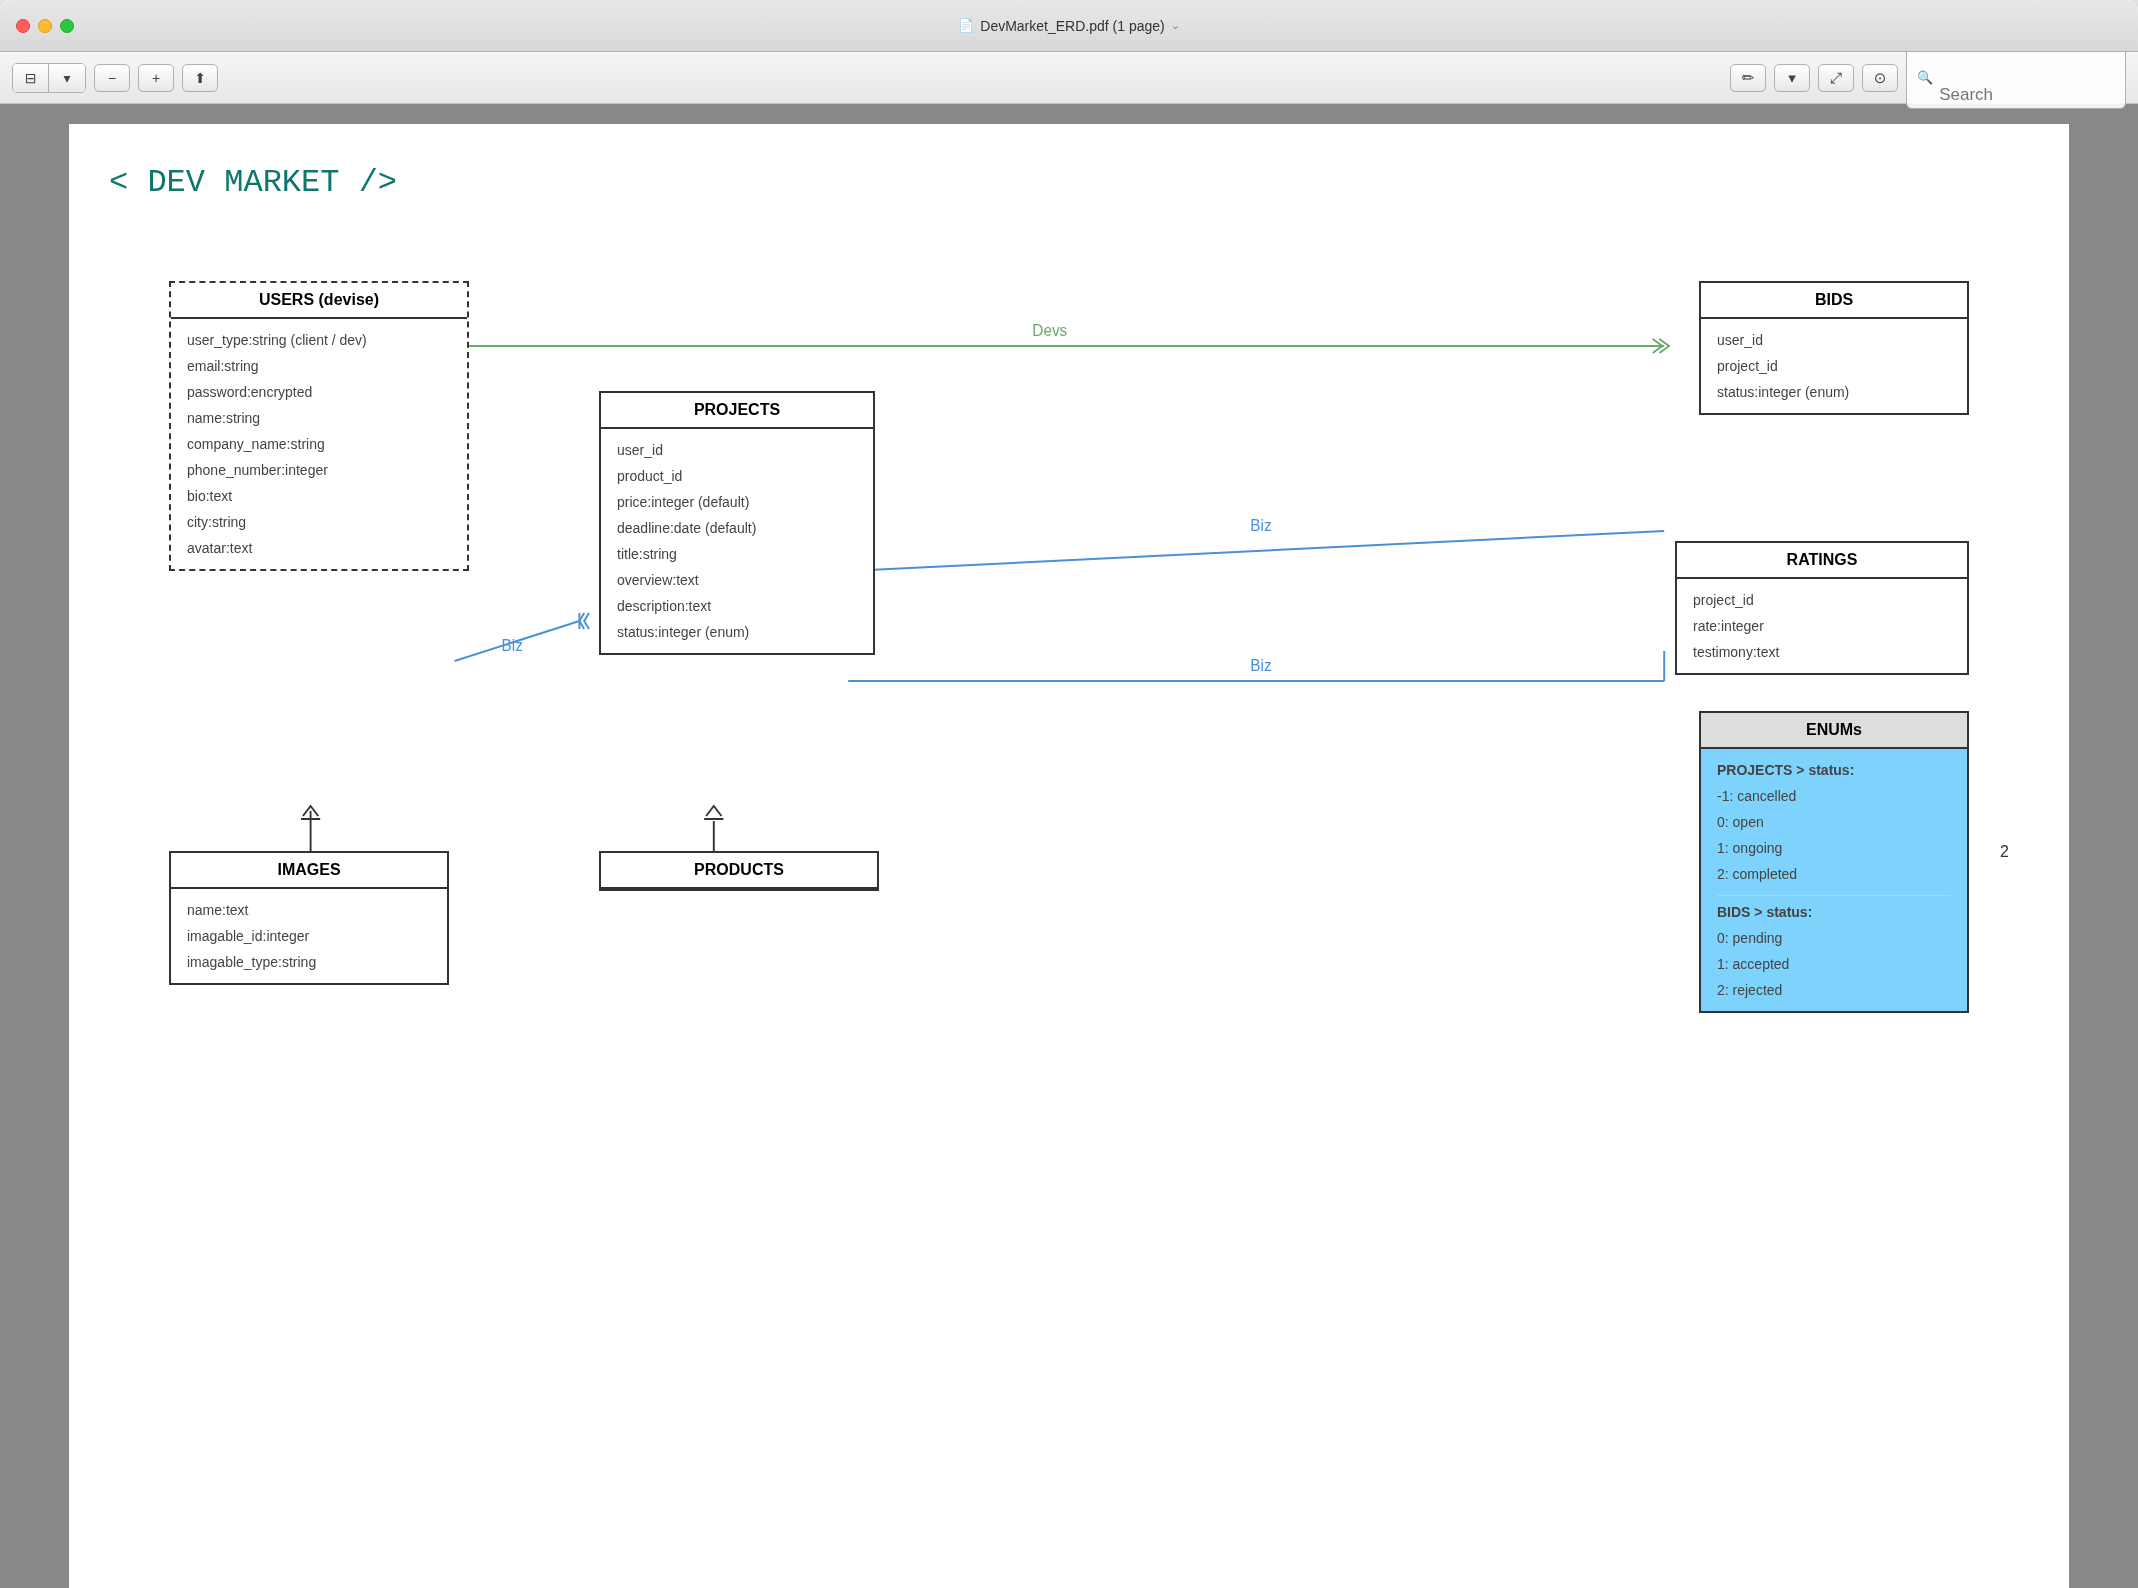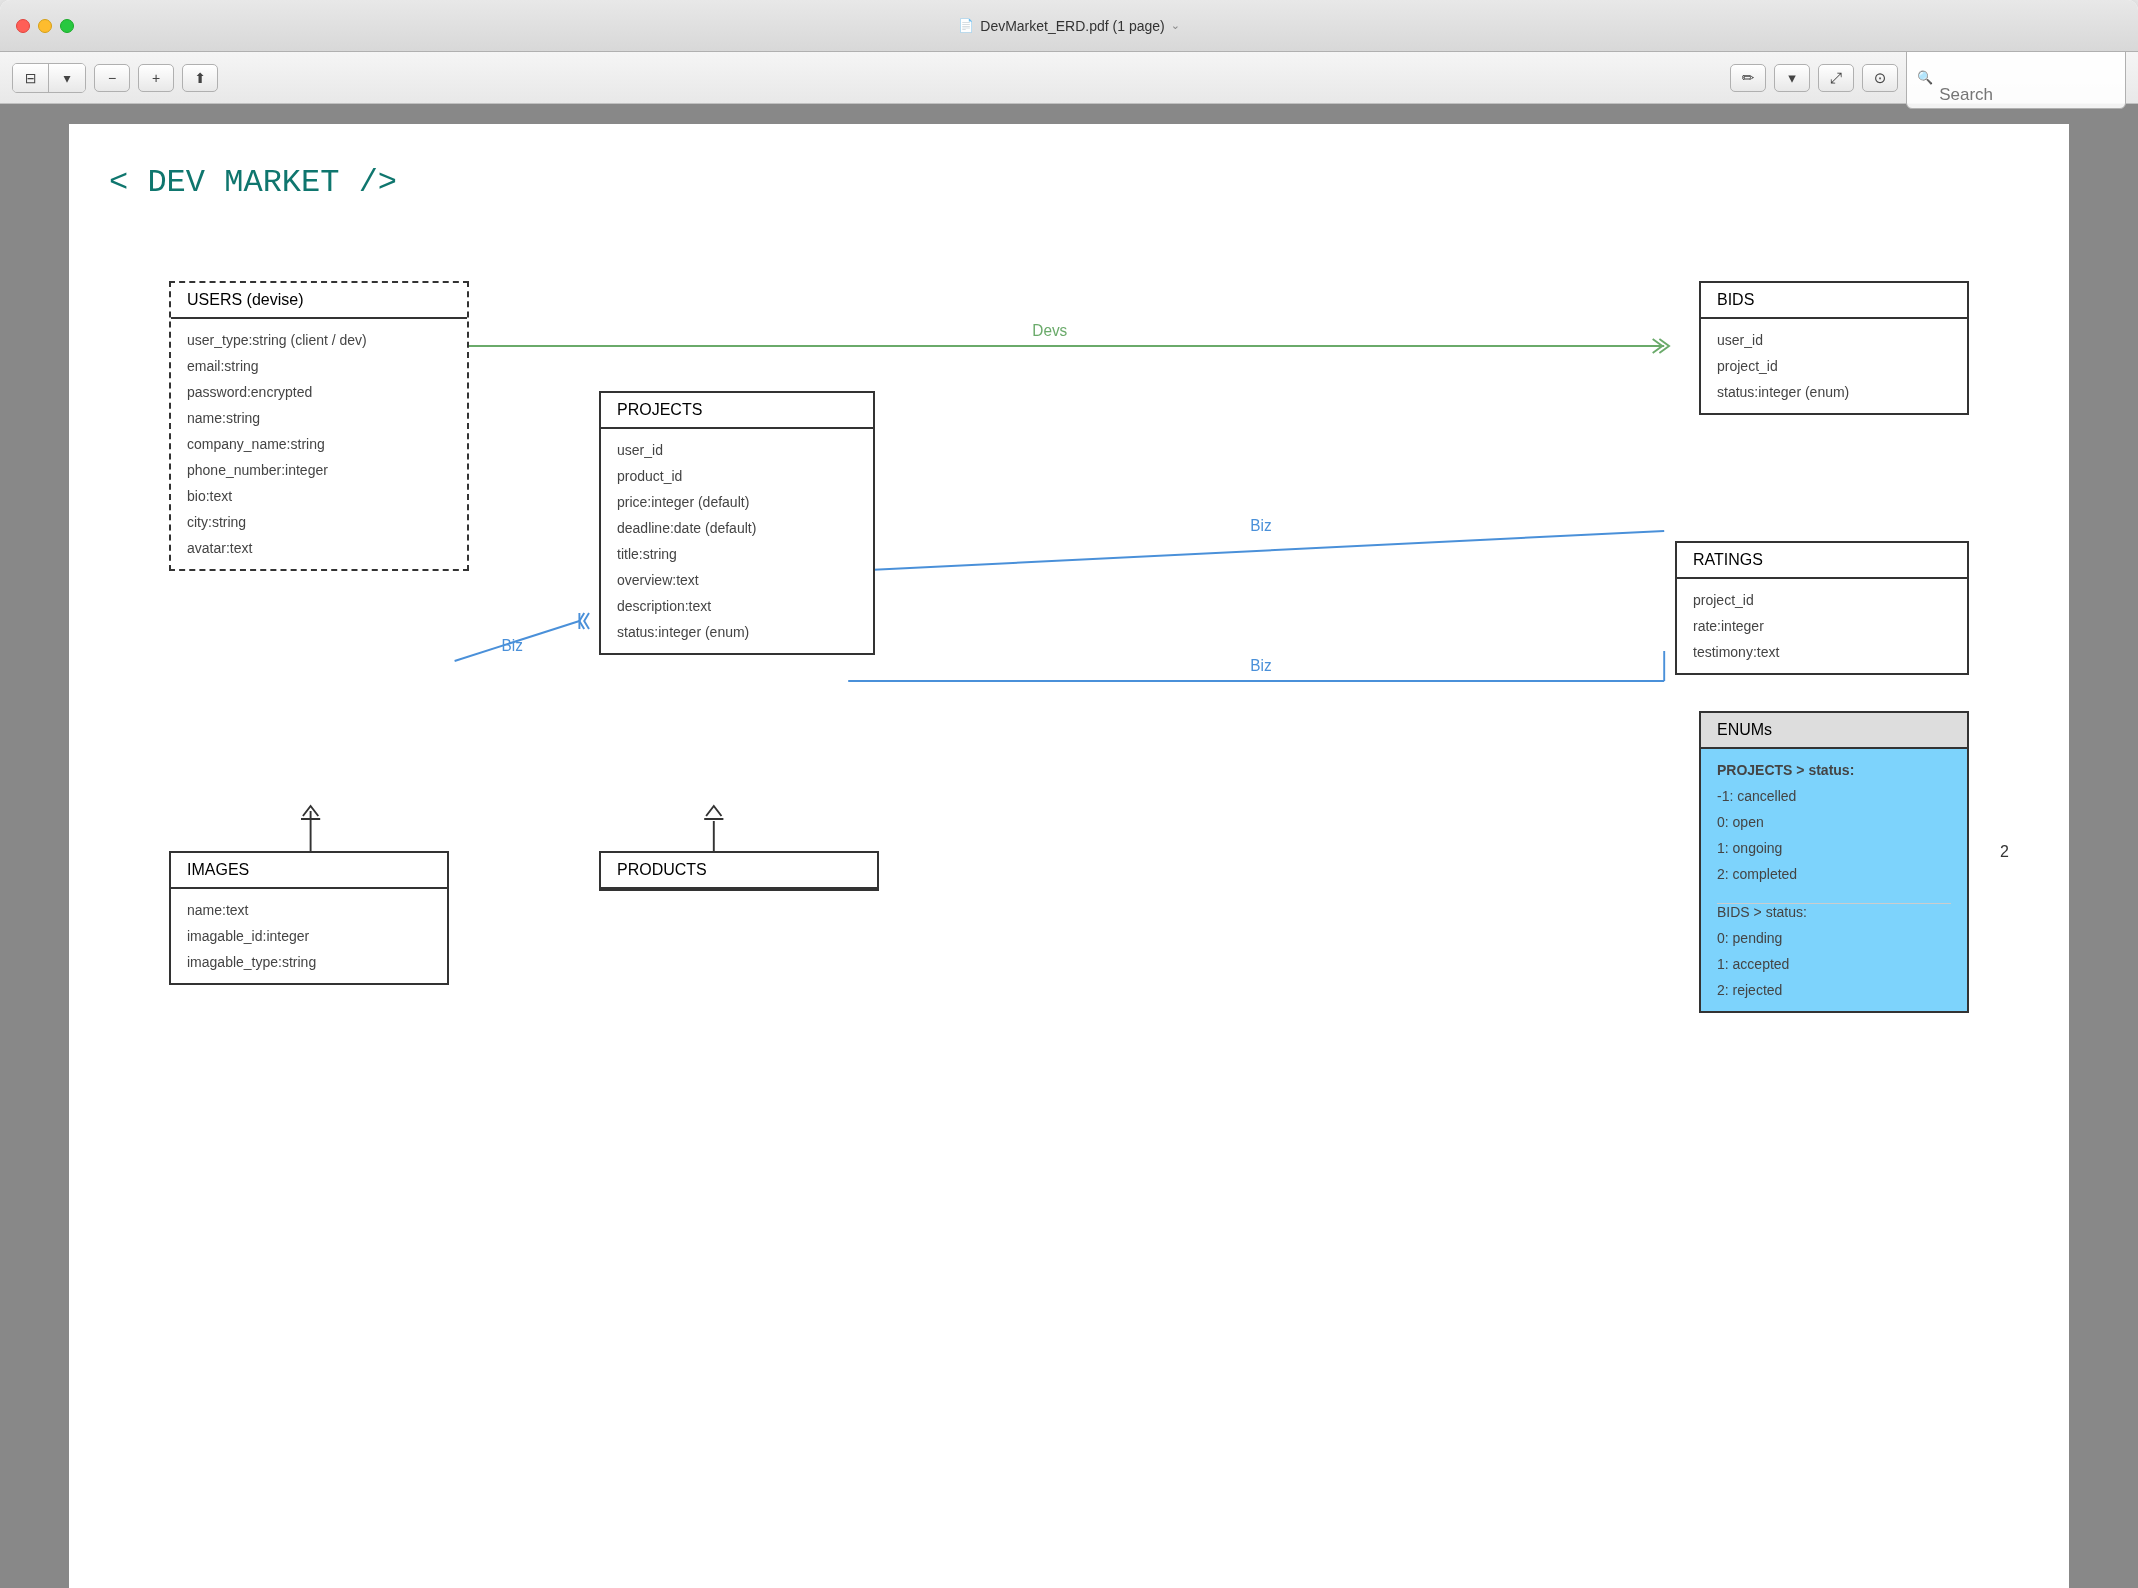--- a/index.html
+++ b/index.html
@@ -128,21 +128,22 @@
       border: 2px solid #333;
       background: white;
     }
     .erd-table.dashed {
       border: 2px dashed #333;
     }
     .erd-table-header {
       background: white;
       border-bottom: 2px solid #333;
       padding: 8px 16px;
-      font-weight: normal;
+      text-align: center;
+      font-weight: bold;
       font-size: 16px;
     }
     .erd-table.dashed .erd-table-header {
       background: white;
     }
     .erd-table-body { padding: 8px 16px; }
     .erd-table-row {
       padding: 5px 0;
       font-size: 14px;
       color: #444;
@@ -332,21 +333,21 @@
         </div>
 
         <div class="erd-table table-enums">
           <div class="erd-table-header">ENUMs</div>
           <div class="erd-table-body">
             <div class="erd-table-row" style="font-weight:600">PROJECTS &gt; status:</div>
             <div class="erd-table-row">-1: cancelled</div>
             <div class="erd-table-row">0: open</div>
             <div class="erd-table-row">1: ongoing</div>
             <div class="erd-table-row">2: completed</div>
-            <div class="erd-table-row" style="border-top:1px solid #ccc; padding-top:0; margin-top:16px; font-weight:400">BIDS &gt; status:</div>
+            <div class="erd-table-row" style="border-top:1px solid #ccc; padding-top:8px; margin-top:8px; font-weight:700">BIDS &gt; status:</div>
             <div class="erd-table-row">0: pending</div>
             <div class="erd-table-row">1: accepted</div>
             <div class="erd-table-row">2: rejected</div>
           </div>
         </div>
 
         <div class="page-number">2</div>
       </div>
     </div>
   </div>

